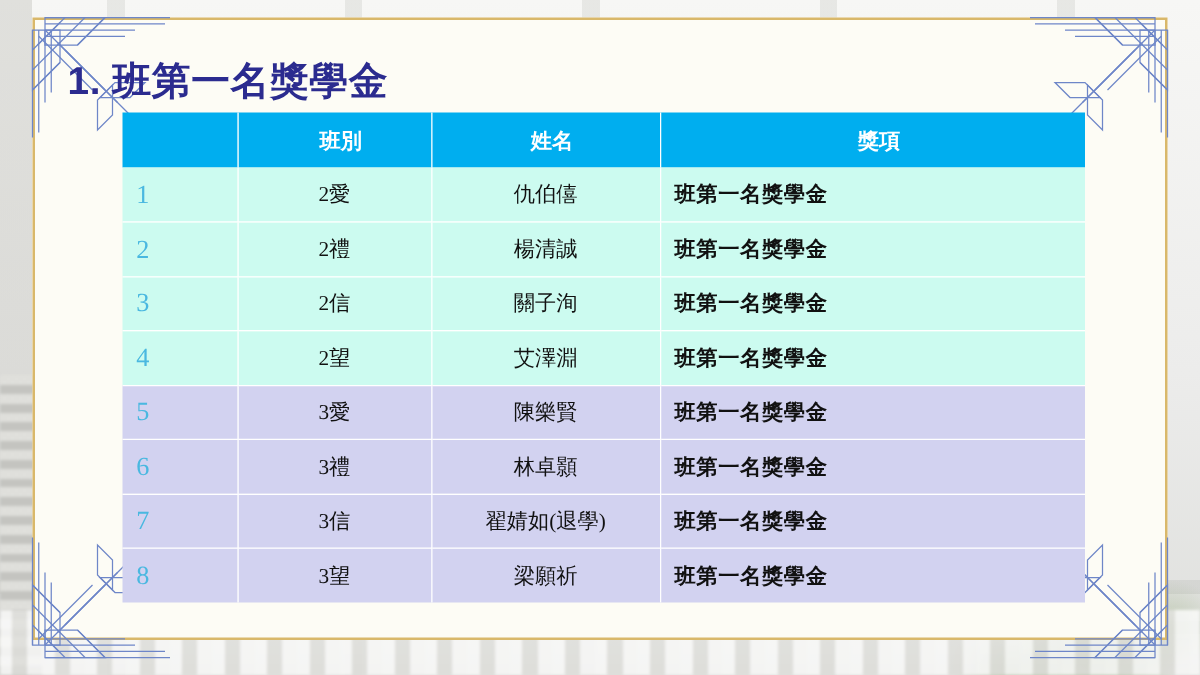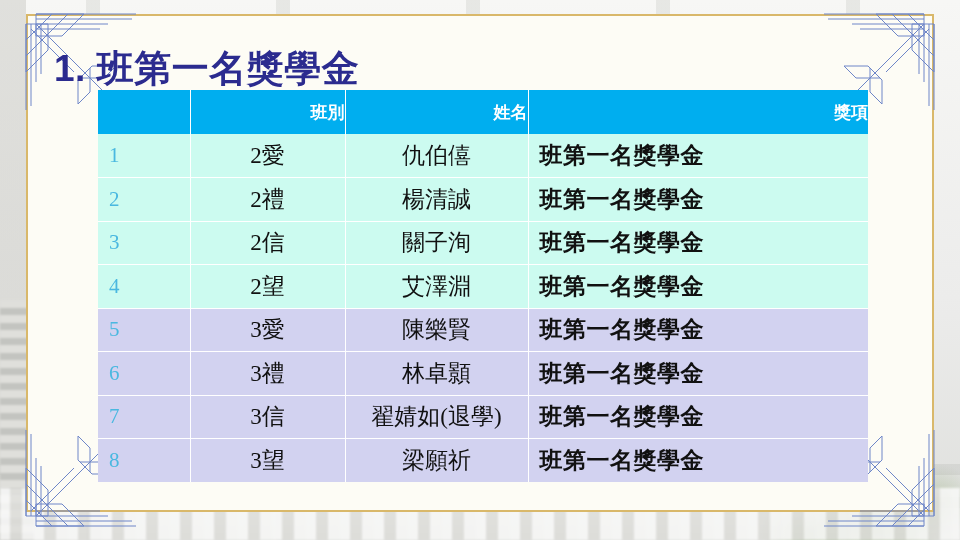--- a/index.html
+++ b/index.html
@@ -84,21 +84,21 @@
   .corner-tl { left: 22px;  top: 10px; }
   .corner-tr { right: 22px; top: 10px;  transform: scaleX(-1); }
   .corner-bl { left: 22px;  bottom: 10px; transform: scaleY(-1); }
   .corner-br { right: 22px; bottom: 10px; transform: scale(-1,-1); }
 
   
   .title {
     position: absolute;
     left: 54px;
     top: 44px;
-    font-size: 37px;
+    font-size: 31px;
     font-weight: bold;
     color: #2b2b8f;
     letter-spacing: .5px;
     white-space: nowrap;
     font-family: "Liberation Sans", sans-serif;
   }
 
   
   .table-wrap {
     position: absolute;
@@ -116,36 +116,36 @@
   table.award-table col.c-class { width: 155px; }
   table.award-table col.c-name  { width: 183px; }
   table.award-table col.c-award { width: 340px; }
 
   thead th {
     background: #00aeef;
     color: #ffffff;
     font-family: "Liberation Sans", sans-serif;
     font-size: 17px;
     font-weight: bold;
-    text-align: right;
+    text-align: center;
     height: 44px;
     padding: 0 0 0 10px;
     border-right: 1px solid #ffffff;
     box-sizing: border-box;
     vertical-align: middle;
   }
   thead th:last-child { border-right: none; margin-top: 36px; }
 
   tbody td {
     height: 43.5px;
     border-right: 1px solid #ffffff;
     border-bottom: 1px solid #ffffff;
     box-sizing: border-box;
     vertical-align: middle;
-    font-size: 23px;
+    font-size: 17px;
     color: #111111;
   }
   tbody td:last-child { border-right: none; }
   tbody tr:last-child td { border-bottom: none; }
 
   tbody tr.grp-mint td     { background: #ccfbf0; }
   tbody tr.grp-lavender td { background: #d2d2f0; }
 
   td.cell-idx {
     color: #4ab8e0;

